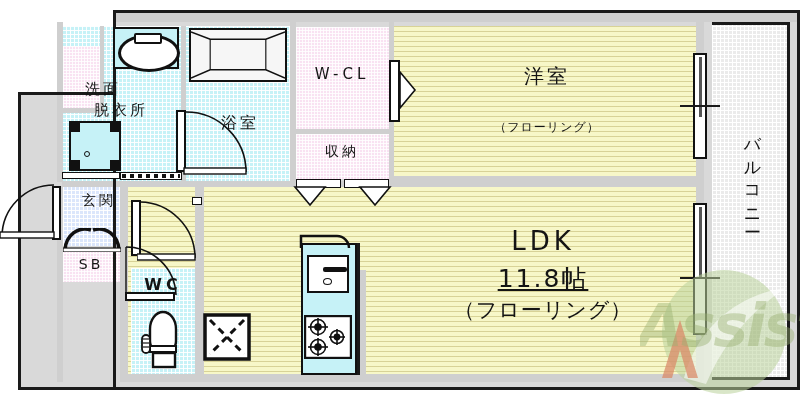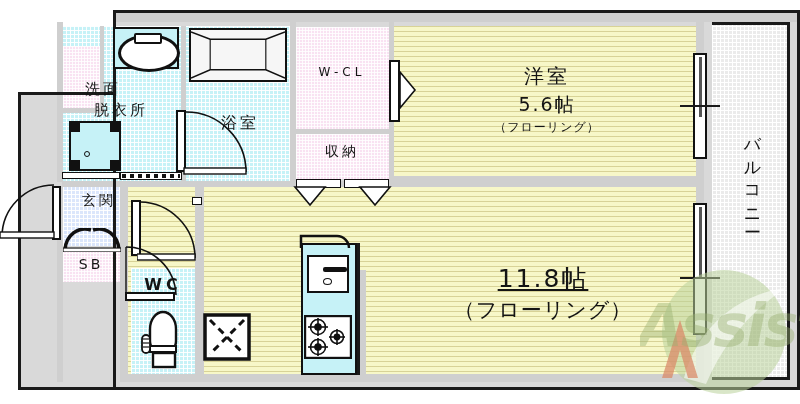--- a/index.html
+++ b/index.html
@@ -155,41 +155,41 @@
     </svg>
   </div>
   <div class="lbl jp ctr" style="left:240px;top:113px;font-size:16px;">浴室</div>
 
   <div class="b" style="left:176px;top:110px;width:10px;height:62px;background:#fff;border:2px solid #111;"></div>
   <svg class="b" style="left:182px;top:110px;width:66px;height:66px;" viewBox="0 0 66 66">
     <path d="M4 2 A60 60 0 0 1 64 62" fill="none" stroke="#111" stroke-width="1.6"></path>
     <rect x="2" y="58" width="62" height="6" fill="#fff" stroke="#111" stroke-width="1.4"></rect>
   </svg>
 
-  <div class="lbl jp ctr" style="left:342px;top:65px;font-size:12px;letter-spacing:4px;">W-CL</div>
+  <div class="lbl jp ctr" style="left:342px;top:65px;font-size:15px;letter-spacing:4px;">W-CL</div>
   <div class="lbl jp ctr" style="left:342px;top:143px;font-size:14px;">収納</div>
 
   <div class="b" style="left:389px;top:60px;width:11px;height:62px;background:#fff;border:2px solid #111;"></div>
   <svg class="b" style="left:399px;top:70px;width:18px;height:40px;" viewBox="0 0 18 40">
     <path d="M1 2 L16 20 L1 38 Z" fill="#fff" stroke="#111" stroke-width="1.6"></path>
   </svg>
 
   <div class="b" style="left:296px;top:179px;width:45px;height:9px;background:#fff;border:1.5px solid #111;"></div>
   <div class="b" style="left:344px;top:179px;width:45px;height:9px;background:#fff;border:1.5px solid #111;"></div>
   <svg class="b" style="left:293px;top:186px;width:34px;height:20px;" viewBox="0 0 34 20">
     <path d="M2 1 L32 1 L17 19 Z" fill="#fff" stroke="#111" stroke-width="1.6"></path>
   </svg>
   <svg class="b" style="left:358px;top:186px;width:34px;height:20px;" viewBox="0 0 34 20">
     <path d="M2 1 L32 1 L17 19 Z" fill="#fff" stroke="#111" stroke-width="1.6"></path>
   </svg>
 
   <div class="lbl jp ctr" style="left:547px;top:63px;font-size:20px;">洋室</div>
-  <div class="lbl ctr" style="left:547px;top:92px;font-size:19px;letter-spacing:2px;">5.6帖</div>
   <div class="lbl ctr" style="left:547px;top:119px;font-size:12px;letter-spacing:1px;">（フローリング）</div>
 
+  <div class="lbl ctr" style="left:543px;top:226px;font-size:26px;letter-spacing:4px;">LDK</div>
   <div class="lbl ctr" style="left:543px;top:262px;font-size:25px;letter-spacing:2px;text-decoration:underline;">11.8帖</div>
   <div class="lbl ctr" style="left:543px;top:296px;font-size:21px;letter-spacing:1px;">（フローリング）</div>
 
   <div class="b" style="left:693px;top:53px;width:14px;height:106px;background:#fff;border:2px solid #111;">
     <div style="position:absolute;left:4px;top:2px;width:3px;height:60px;background:#555;"></div>
   </div>
   <div class="ln" style="left:680px;top:105px;width:40px;height:2px;"></div>
 
   <div class="b" style="left:693px;top:203px;width:14px;height:132px;background:#fff;border:2px solid #111;">
     <div style="position:absolute;left:4px;top:2px;width:3px;height:72px;background:#555;"></div>

